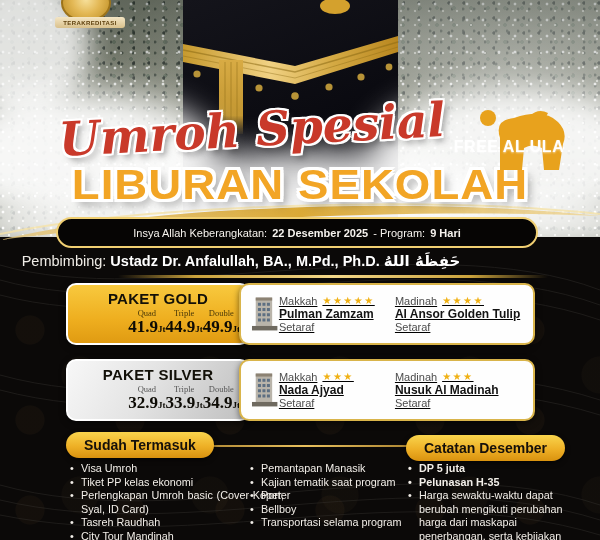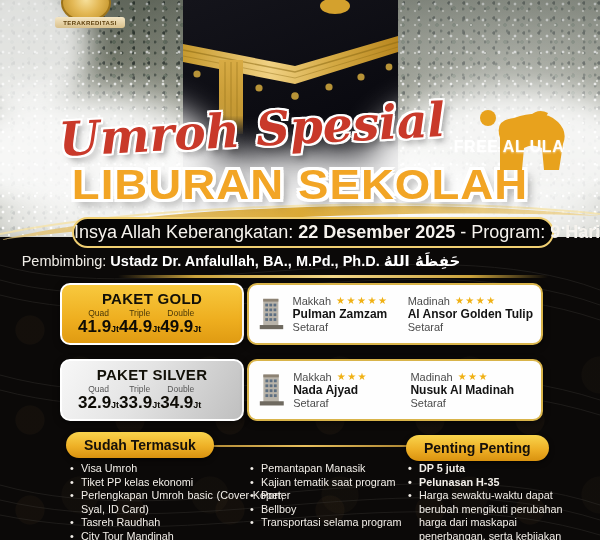--- a/index.html
+++ b/index.html
@@ -65,61 +65,61 @@
       -3px 0 0 #fff, 3px 0 0 #fff, 0 -3px 0 #fff, 0 3px 0 #fff, 5px 6px 8px rgba(70,70,70,.5); }
   .free-badge { position:absolute; left:438px; top:108px; width:142px; height:66px; z-index:8; }
   .free-badge .rock { position:absolute; right:4px; top:0; }
   .free-badge .free-text { position:absolute; left:0; top:30px; width:142px; text-align:center;
     color:#ffffff; font-size:16px; font-weight:bold; letter-spacing:.5px;
     text-shadow:0 1px 2px rgba(255,255,255,.6); }
 
   .swoosh { position:absolute; left:0; top:190px; z-index:5; }
 
   
-  .info-bar { position:absolute; left:72px; top:217px; width:482px; height:31px; z-index:9;
+  .info-bar { position:absolute; left:56px; top:217px; width:482px; height:31px; z-index:9;
     background:#060504; border:2px solid #f0cf72; border-radius:17px;
-    display:flex; align-items:center; justify-content:space-between; gap:5px;
-    color:#f6f3ee; font-size:18px; white-space:nowrap; }
+    display:flex; align-items:center; justify-content:center; gap:5px;
+    color:#f6f3ee; font-size:11px; white-space:nowrap; }
   .info-bar b { font-weight:bold; }
   .mentor { position:absolute; left:0; top:252px; width:482px; z-index:9;
     text-align:center; color:#efece6; font-size:14.5px; }
   .mentor b { color:#fff; }
   .mentor .arabic { font-family:"DejaVu Sans", sans-serif; font-size:15px; }
   .divider { position:absolute; left:118px; top:275px; width:430px; height:3px; z-index:9;
     border-radius:2px;
     background:linear-gradient(90deg, rgba(120,85,20,0), #caa23c 18%, #f3d88a 50%, #caa23c 82%, rgba(120,85,20,0)); }
 
   
   .mesh { position:absolute; left:0; top:235px; z-index:1; }
   .ornament { position:absolute; left:0; top:300px; width:600px; height:240px; z-index:0;
     background-image:
       radial-gradient(circle at 30px 30px, rgba(140,100,55,.07) 14px, transparent 15px),
       radial-gradient(circle at 80px 75px, rgba(140,100,55,.05) 18px, transparent 19px);
     background-size:100px 90px, 130px 120px; }
 
   
   .pkg-row { position:absolute; left:60px; width:485px; height:62px; z-index:9; }
   .row-gold { top:283px; } .row-silver { top:359px; }
-  .price-box { position:absolute; left:0; top:0; width:184px; height:62px;
+  .price-box { position:absolute; left:6px; top:0; width:184px; height:62px;
     border:2px solid #fff; border-radius:10px; padding-top:5px;
     box-shadow:0 2px 6px rgba(0,0,0,.5); }
   .price-box.gold { background:linear-gradient(180deg,#f8c93e 0%, #eeae1f 60%, #e09b12 100%); }
   .price-box.silver { background:linear-gradient(120deg,#f7f7f7 0%, #e3e3e3 45%, #bfbfbf 100%); }
   .pk-name { text-align:center; font-size:15px; font-weight:bold; color:#121008; letter-spacing:.3px; }
-  .pk-prices { display:flex; justify-content:flex-start; padding:1px 8px 0 16px; }
+  .pk-prices { display:flex; justify-content:flex-end; padding:1px 8px 0 0;font-family:Liberation Serif, serif; }
   .pk-col { text-align:center; }
   .pk-room { font-size:8.5px; color:#4a3808; }
   .price-box.silver .pk-room { color:#555; }
   .pk-val { font-size:17px; font-weight:bold; color:#0d0b05; line-height:18px; }
   .pk-unit { font-size:9px; font-weight:bold; }
 
-  .hotel-box { position:absolute; left:187px; top:0; width:296px; height:62px;
+  .hotel-box { position:absolute; left:179px; top:0; width:296px; height:62px;
     background:#fefefe; border:2px solid #d9b44a; border-radius:10px;
-    display:flex; align-items:center; padding:0 8px 0 8px; gap:8px;
-    box-shadow:0 2px 6px rgba(0,0,0,.5); }
+    display:flex; align-items:center; padding:0 8px 0 8px; gap:0;
+    box-shadow:0 2px 6px rgba(0,0,0,.5);text-decoration:underline; }
   .hotel { width:132px; }
   .hotel:last-child { width:148px; }
   .hotel-city { font-size:11px; color:#4c4c4c; display:flex; align-items:center; gap:5px; }
   .stars { color:#f0b114; font-size:10px; letter-spacing:1.5px; line-height:10px; }
   .hotel-name { font-size:12px; font-weight:bold; color:#141414; line-height:14px; white-space:nowrap; }
   .hotel-note { font-size:11px; color:#4c4c4c; }
 
   
   .connector { position:absolute; left:140px; top:445px; width:330px; height:2px; z-index:8;
     background:linear-gradient(90deg,#8a641a,#e8c05e,#8a641a); }
@@ -358,21 +358,21 @@
           <span class="stars">★★★</span>
           </div>
         <div class="hotel-name">Nusuk Al Madinah</div>
         <div class="hotel-note">Setaraf</div>
       </div>
     </div>
   </div>
 
   <div class="connector"></div>
   <div class="pill pill-included">Sudah Termasuk</div>
-  <div class="pill pill-notes">Penting Penting</div>
+  <div class="pill pill-notes">Catatan Desember</div>
 
   <ul class="blist col1">
 
   <li>Visa Umroh</li>
       <li>Tiket PP kelas ekonomi</li>
       <li>Perlengkapan Umroh basic (Cover Koper, Syal, ID Card)</li>
       <li>Tasreh Raudhah</li>
       <li>City Tour Mandinah</li>
     </ul>
   <ul class="blist col2">

